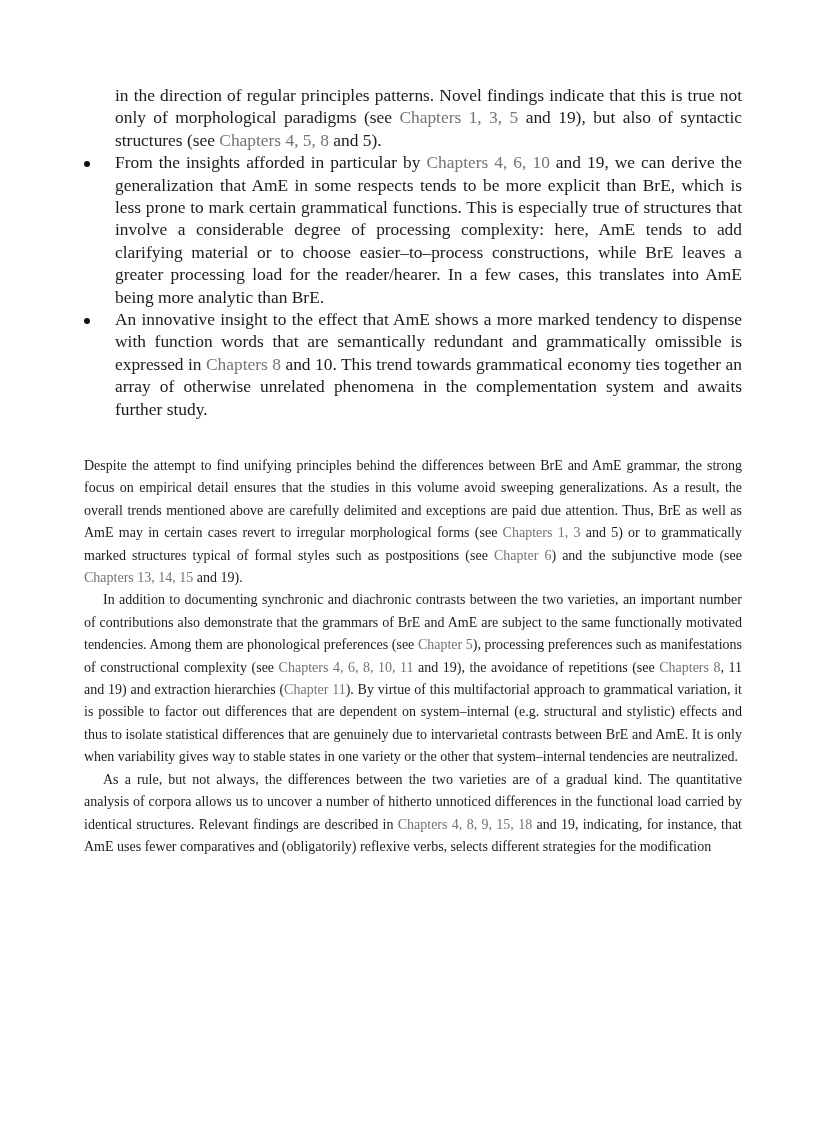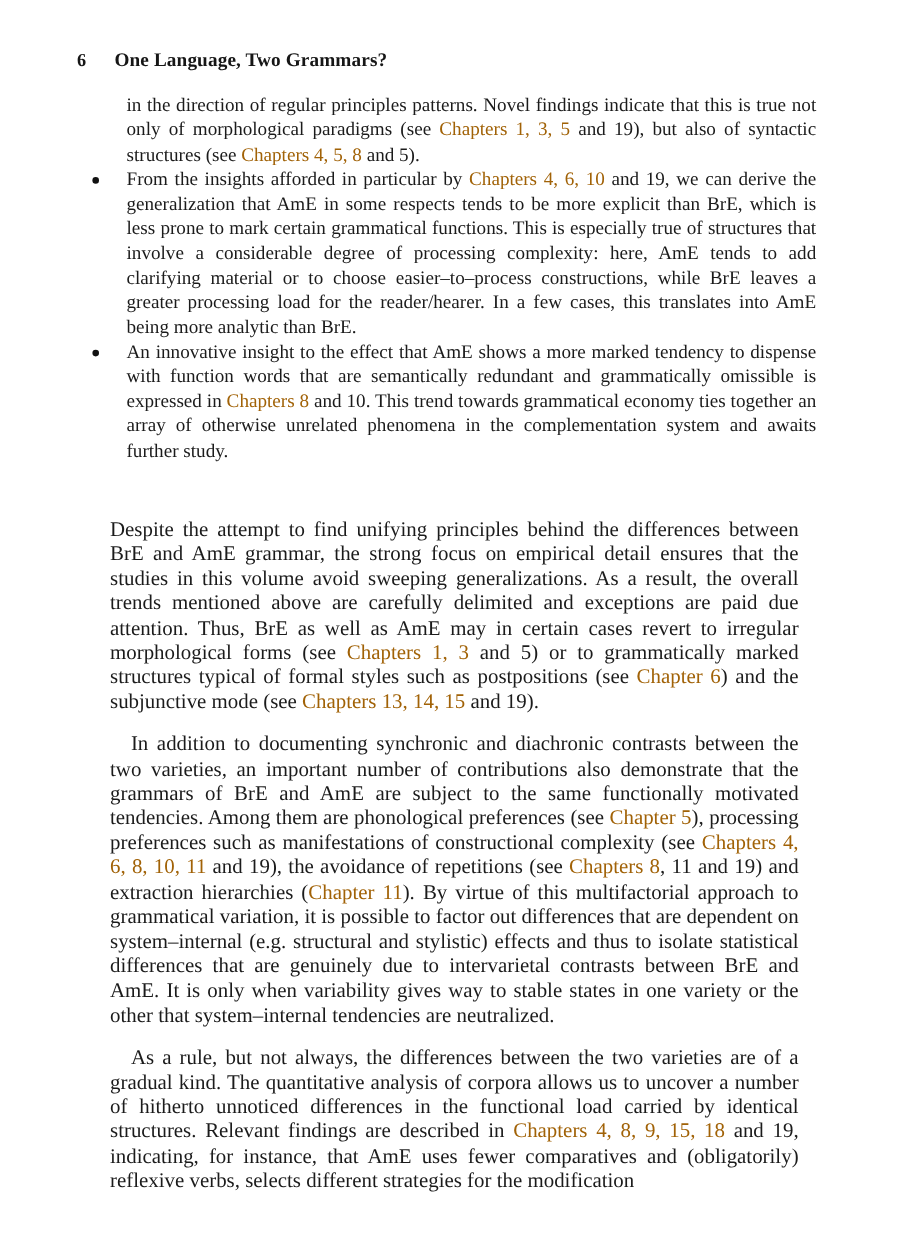--- a/index.html
+++ b/index.html
@@ -86,47 +86,44 @@
   }
 
   
   .body-main {
     position: absolute;
     top: 455px;
     left: 84px;
     width: 658px;
   }
   .body-main p {
-    margin: 16px;
-    font-size: 19px;
+    margin: 0;
+    font-size: 14px;
     line-height: 22.4px;
     text-align: justify;
     color: #1b1b1b;
   }
   .body-main p.indent {
     text-indent: 19px;
   }
 
   .lnk {
-    color: #a16207;
+    color: #737373;
   }
   
   .osf {
     font-variant-numeric: oldstyle-nums;
     font-size: 0.95em;
   }
 </style>
 </head>
 <body>
 
 <div class="page">
 
-  <div class="runhead">
-    <span class="folio osf">6</span><span class="rh-title">One Language, Two Grammars?</span>
-  </div>
 
   <div class="col">
     <ul class="bullets" id="bullet-list">
         <li class="blk nobullet"><span><span>in the direction of regular principles patterns. Novel findings indicate that this is true not only of morphological paradigms (see </span><span class="lnk">Chapters 1, 3, 5</span><span> and 19), but also of syntactic structures (see </span><span class="lnk">Chapters 4, 5, 8</span><span> and 5).</span></span></li>
         <li class="blk"><span class="dot"></span><span><span>From the insights afforded in particular by </span><span class="lnk">Chapters 4, 6, 10</span><span> and 19, we can derive the generalization that AmE in some respects tends to be more explicit than BrE, which is less prone to mark certain grammatical functions. This is especially true of structures that involve a considerable degree of processing complexity: here, AmE tends to add clarifying material or to choose easier–to–process constructions, while BrE leaves a greater processing load for the reader/hearer. In a few cases, this translates into AmE being more analytic than BrE.</span></span></li>
         <li class="blk"><span class="dot"></span><span><span>An innovative insight to the effect that AmE shows a more marked tendency to dispense with function words that are semantically redundant and grammatically omissible is expressed in </span><span class="lnk">Chapters 8</span><span> and 10. This trend towards grammatical economy ties together an array of otherwise unrelated phenomena in the complementation system and awaits further study.</span></span></li>
       </ul>
   </div>
 
   <div class="body-main" id="body-main">

